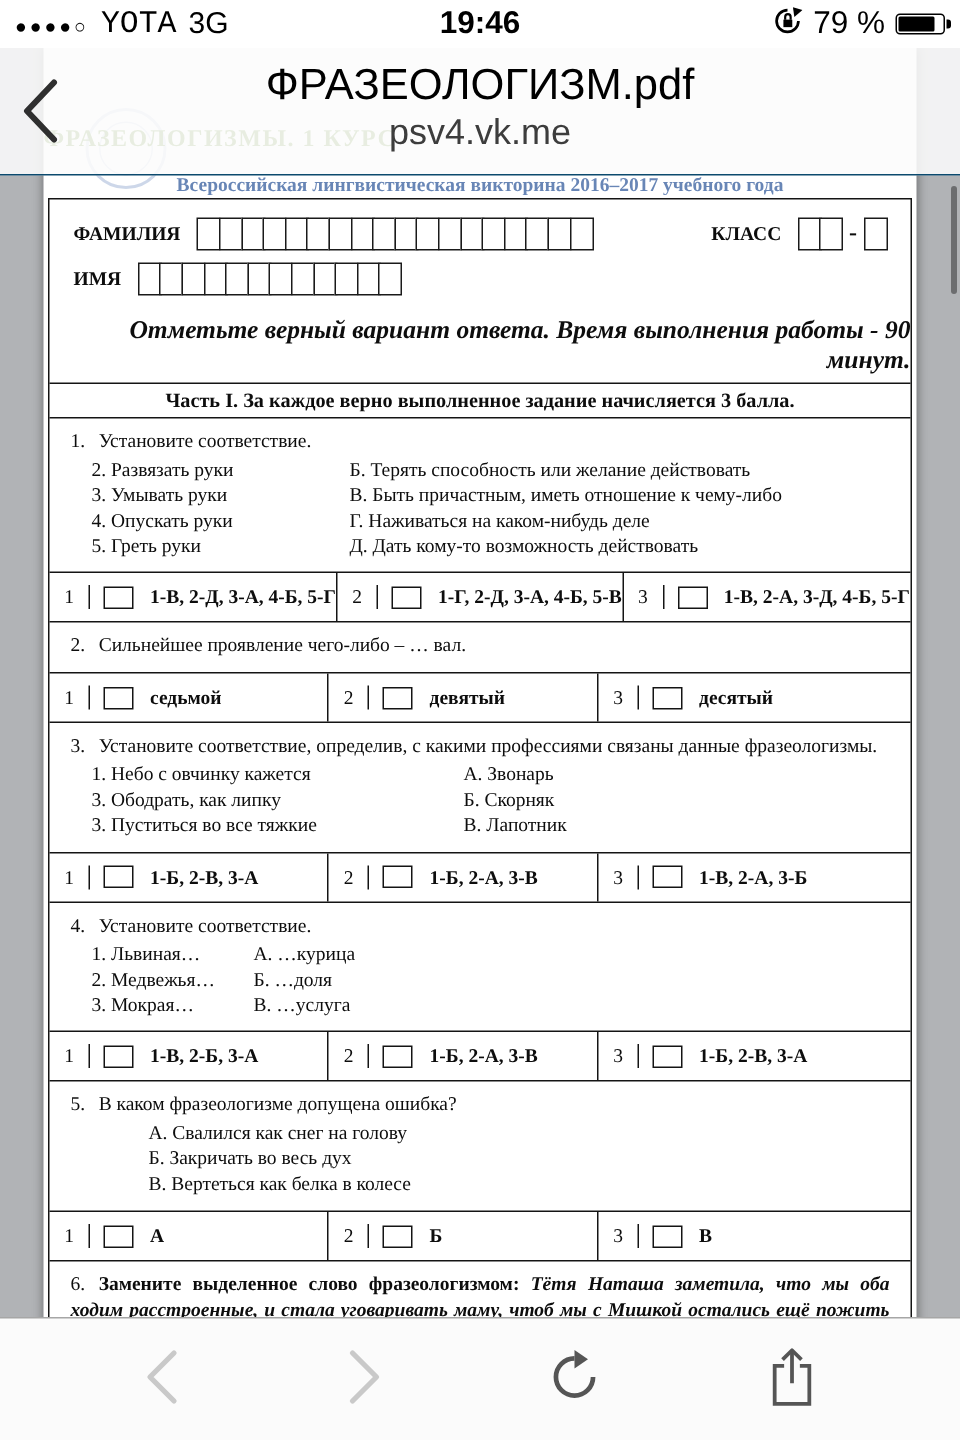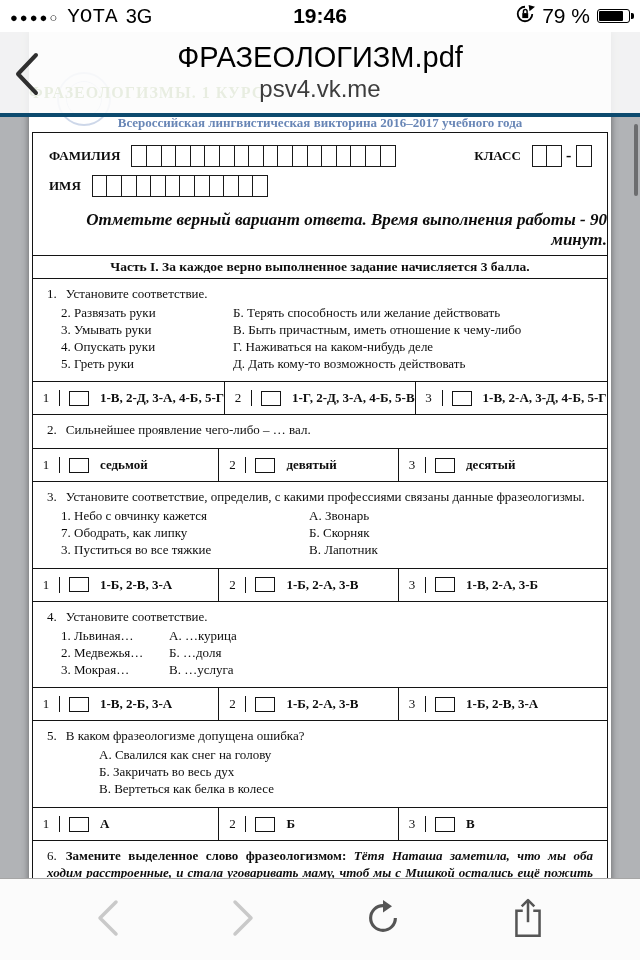--- a/index.html
+++ b/index.html
@@ -13,21 +13,21 @@
   .sb-carrier { font-size:21px;font-family:Liberation Mono, monospace; }
   .sb-network { font-size:20px; }
   .sb-time { font-weight:bold; font-size:21px; }
   .sb-right { flex:1; display:flex; align-items:center; justify-content:flex-end; gap:7px; }
   .sb-batt-pct { font-size:21px; }
   .battery { width:33px; height:14px; border:1.5px solid #000; border-radius:3px; position:relative; }
   .battery::after { content:""; position:absolute; right:-5px; top:3px; width:3px; height:6px; background:#000; border-radius:0 2px 2px 0; }
   .battery-fill { position:absolute; left:1px; top:1px; bottom:1px; width:79%; background:#000; border-radius:1px; }
 
   
-  .nav-header { position:absolute; top:32px; left:0; right:0; height:85px; background:rgba(251,251,251,0.87); border-bottom:4px solid #0c4a6e; z-index:30; text-align:center; }
+  .nav-header { position:absolute; top:32px; left:0; right:0; height:85px; background:rgba(251,251,251,0.87); border-bottom:1px solid #0c4a6e; z-index:30; text-align:center; }
   .nav-title { font-size:29px; margin-top:9px; }
   .nav-url { font-size:24px; color:#3d3d3d; margin-top:1px; }
   .back-btn { position:absolute; left:10px; top:17px; width:34px; height:52px; background:none; border:none; cursor:pointer; }
 
   
   .pdf-viewport { position:absolute; top:32px; bottom:82px; left:0; right:0; background:#b1b3b6; overflow:hidden; }
   .pdf-page { width:582px; margin:0 auto; background:#fff; min-height:100%; position:relative; padding-top:52px; box-shadow:0 0 7px rgba(0,0,0,0.45); }
   .emblem { position:absolute; left:28px; top:40px; width:54px; height:54px; border-radius:50%; border:2px solid #9db1d4; opacity:0.5; }
   .emblem::after { content:""; position:absolute; inset:7px; border-radius:50%; border:1.5px solid #9db1d4; }
   .pdf-serif { font-family:"Liberation Serif","DejaVu Serif",serif; }
@@ -229,21 +229,21 @@
 
       <div>
         <div class="q-body">
           <div><span class="q-num">3.</span><span>Установите соответствие, определив, с какими профессиями связаны данные фразеологизмы.</span></div>
           <div class="pairs pairs-wide">
             <div class="pair">
                 <span class="pl">1.  Небо с овчинку кажется</span>
                 <span class="pr">А.  Звонарь</span>
               </div>
             <div class="pair">
-                <span class="pl">7.  Ободрать, как липку</span>
+                <span class="pl">3.  Ободрать, как липку</span>
                 <span class="pr">Б.  Скорняк</span>
               </div>
             <div class="pair">
                 <span class="pl">3.  Пуститься во все тяжкие</span>
                 <span class="pr">В.  Лапотник</span>
               </div>
           </div>
         </div>
         <div class="answers-row">
           <div class="answer-cell c1">

